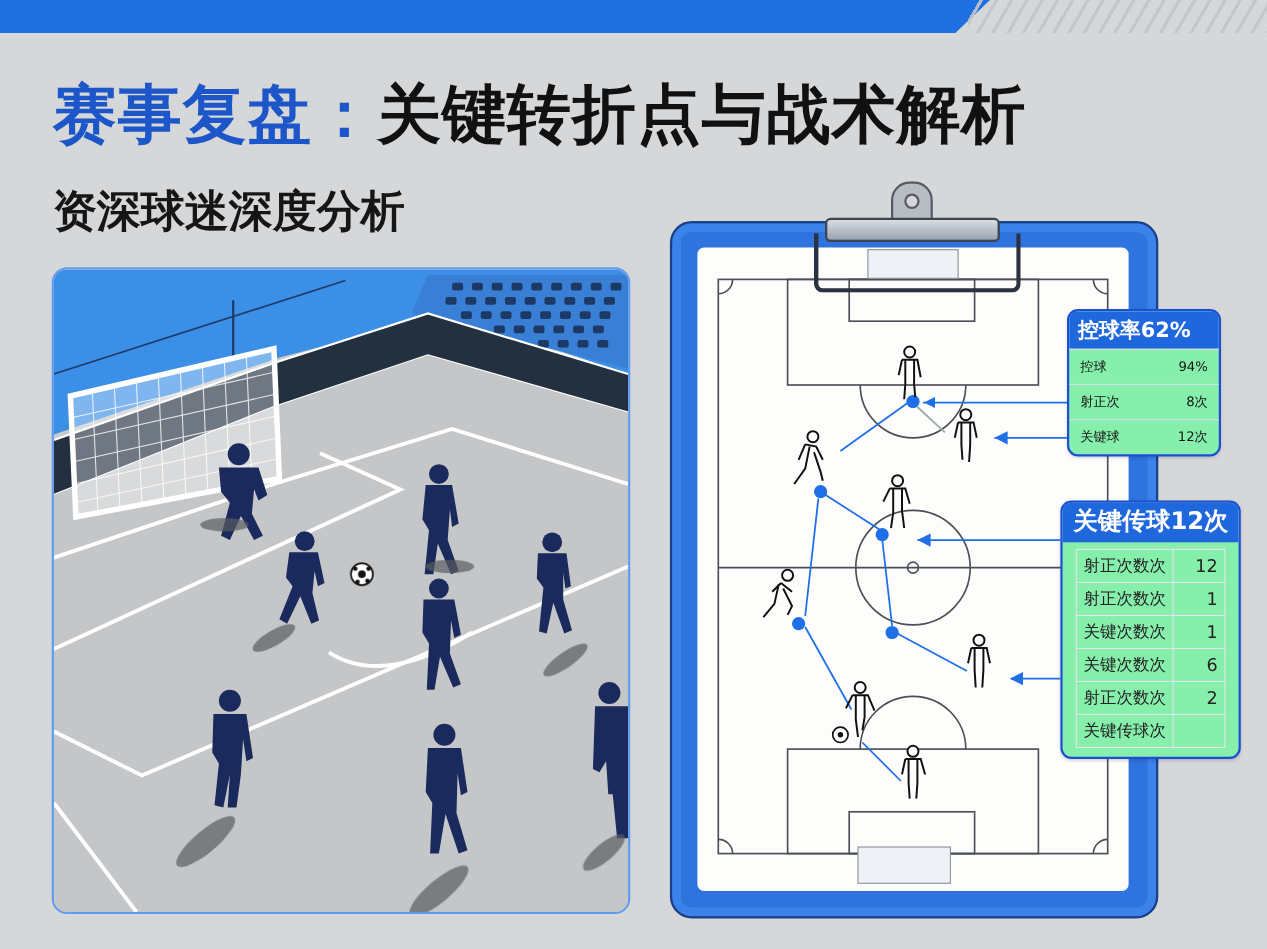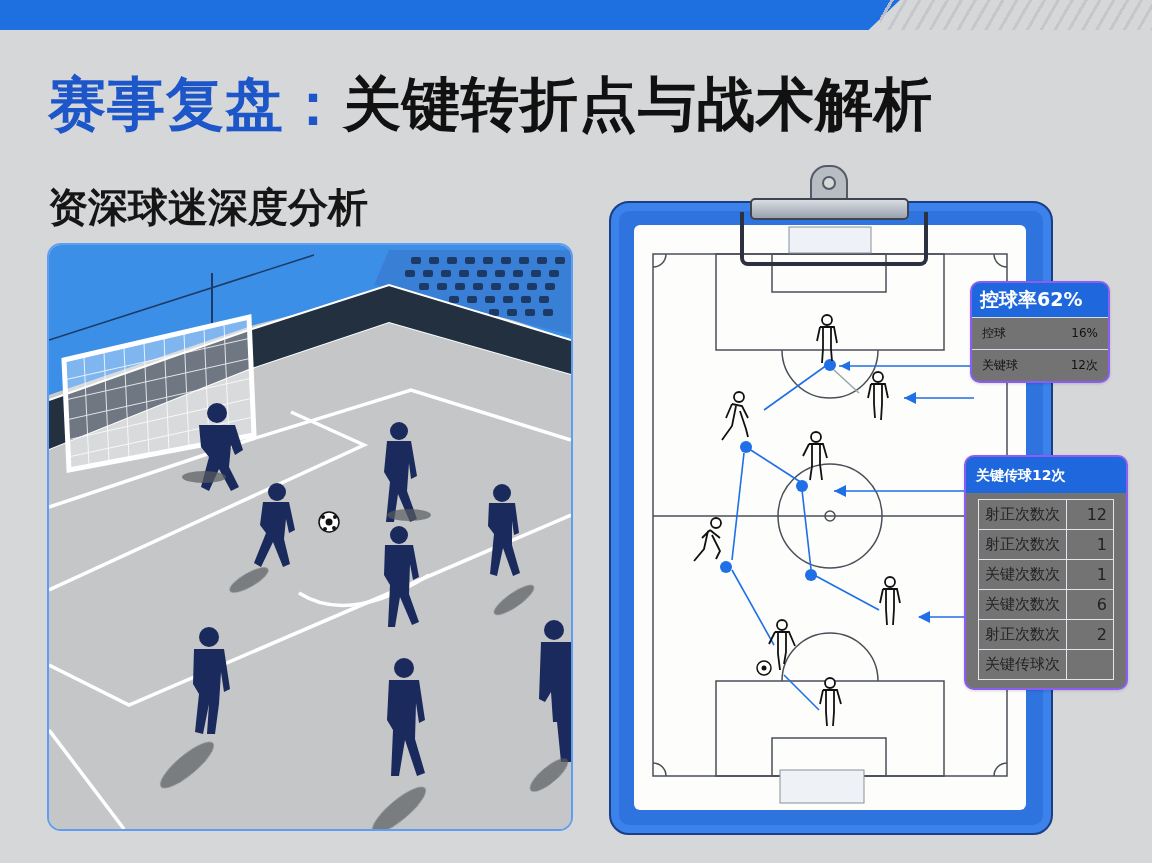--- a/index.html
+++ b/index.html
@@ -18,21 +18,21 @@
     background:repeating-linear-gradient(120deg, transparent 0 9px, #c3c5c8 9px 12px);
     opacity:.9;
   }
   .title {
     position:absolute; left:48px; top:66px; margin:0;
     font-size:58px; font-weight:bold; letter-spacing:1px; white-space:nowrap;
   }
   .title .accent { color:#1d56c9; }
   .title .rest { color:#111; }
   .subtitle {
-    position:absolute; left:48px; top:180px; margin:0;
+    position:absolute; left:48px; top:164px; margin:0;
     font-size:40px; font-weight:bold; color:#161616; white-space:nowrap;
   }
   
   .scene {
     position:absolute; left:47px; top:243px; width:522px; height:584px;
     border:2px solid #5f9df2; border-radius:14px; overflow:hidden;
     background:#c9cbcd;
   }
   .scene svg { display:block; }
 
@@ -59,35 +59,35 @@
     background:linear-gradient(#d9dde3,#9aa2ad); border:2px solid #3e4450; border-radius:5px;
   }
   .clip-arms {
     position:absolute; left:740px; top:212px; width:180px; height:50px;
     border:4px solid #2b3140; border-top:none; border-radius:0 0 8px 8px;
   }
   .pitch { position:absolute; left:634px; top:225px; }
 
   
   .card {
-    position:absolute; background:#737373; border:2px solid #8b5cf6;
+    position:absolute; background:#86efac; border:2px solid #1d4ed8;
     border-radius:10px; overflow:hidden; box-shadow:0 1px 3px rgba(0,0,0,.15);
   }
   .card-head {
     background:#1f67dc; color:#fff; font-weight:bold; white-space:nowrap;
   }
   .card1 { left:970px; top:281px; width:136px; }
   .card1 .card-head { font-size:19px; padding:4px 8px; }
   .card1 .row {
     display:flex; justify-content:space-between; padding:0 10px;
     height:31px; line-height:31px; font-size:12px; color:#111;
     border-top:1px solid #d6deea;
   }
   .card2 { left:964px; top:455px; width:160px; }
-  .card2 .card-head { font-size:14px; padding:4px 10px; height:28px; line-height:28px; }
+  .card2 .card-head { font-size:22px; padding:4px 10px; height:28px; line-height:28px; }
   .card2 table { border-collapse:collapse; margin:6px 8px 8px 12px; }
   .card2 td {
     border:1px solid #e2e6ec; height:29px; font-size:15px; color:#222;
     padding:0 6px; white-space:nowrap;
   }
   .card2 td.num { width:34px; text-align:right; font-size:16px; }
 </style>
 </head>
 <body>
 
@@ -329,21 +329,25 @@
   </g>
 </svg>
 
 <div class="clip-bar"></div>
 <div class="clip-arms"></div>
 
 <div class="card card1">
   <div class="card-head">控球率62%</div>
   <div class="row">
     <span>控球</span>
-    <span>16%</span>
+    <span>94%</span>
+  </div>
+  <div class="row">
+    <span>射正次</span>
+    <span>8次</span>
   </div>
   <div class="row">
     <span>关键球</span>
     <span>12次</span>
   </div>
 </div>
 
 <div class="card card2">
   <div class="card-head">关键传球12次</div>
   <table>

